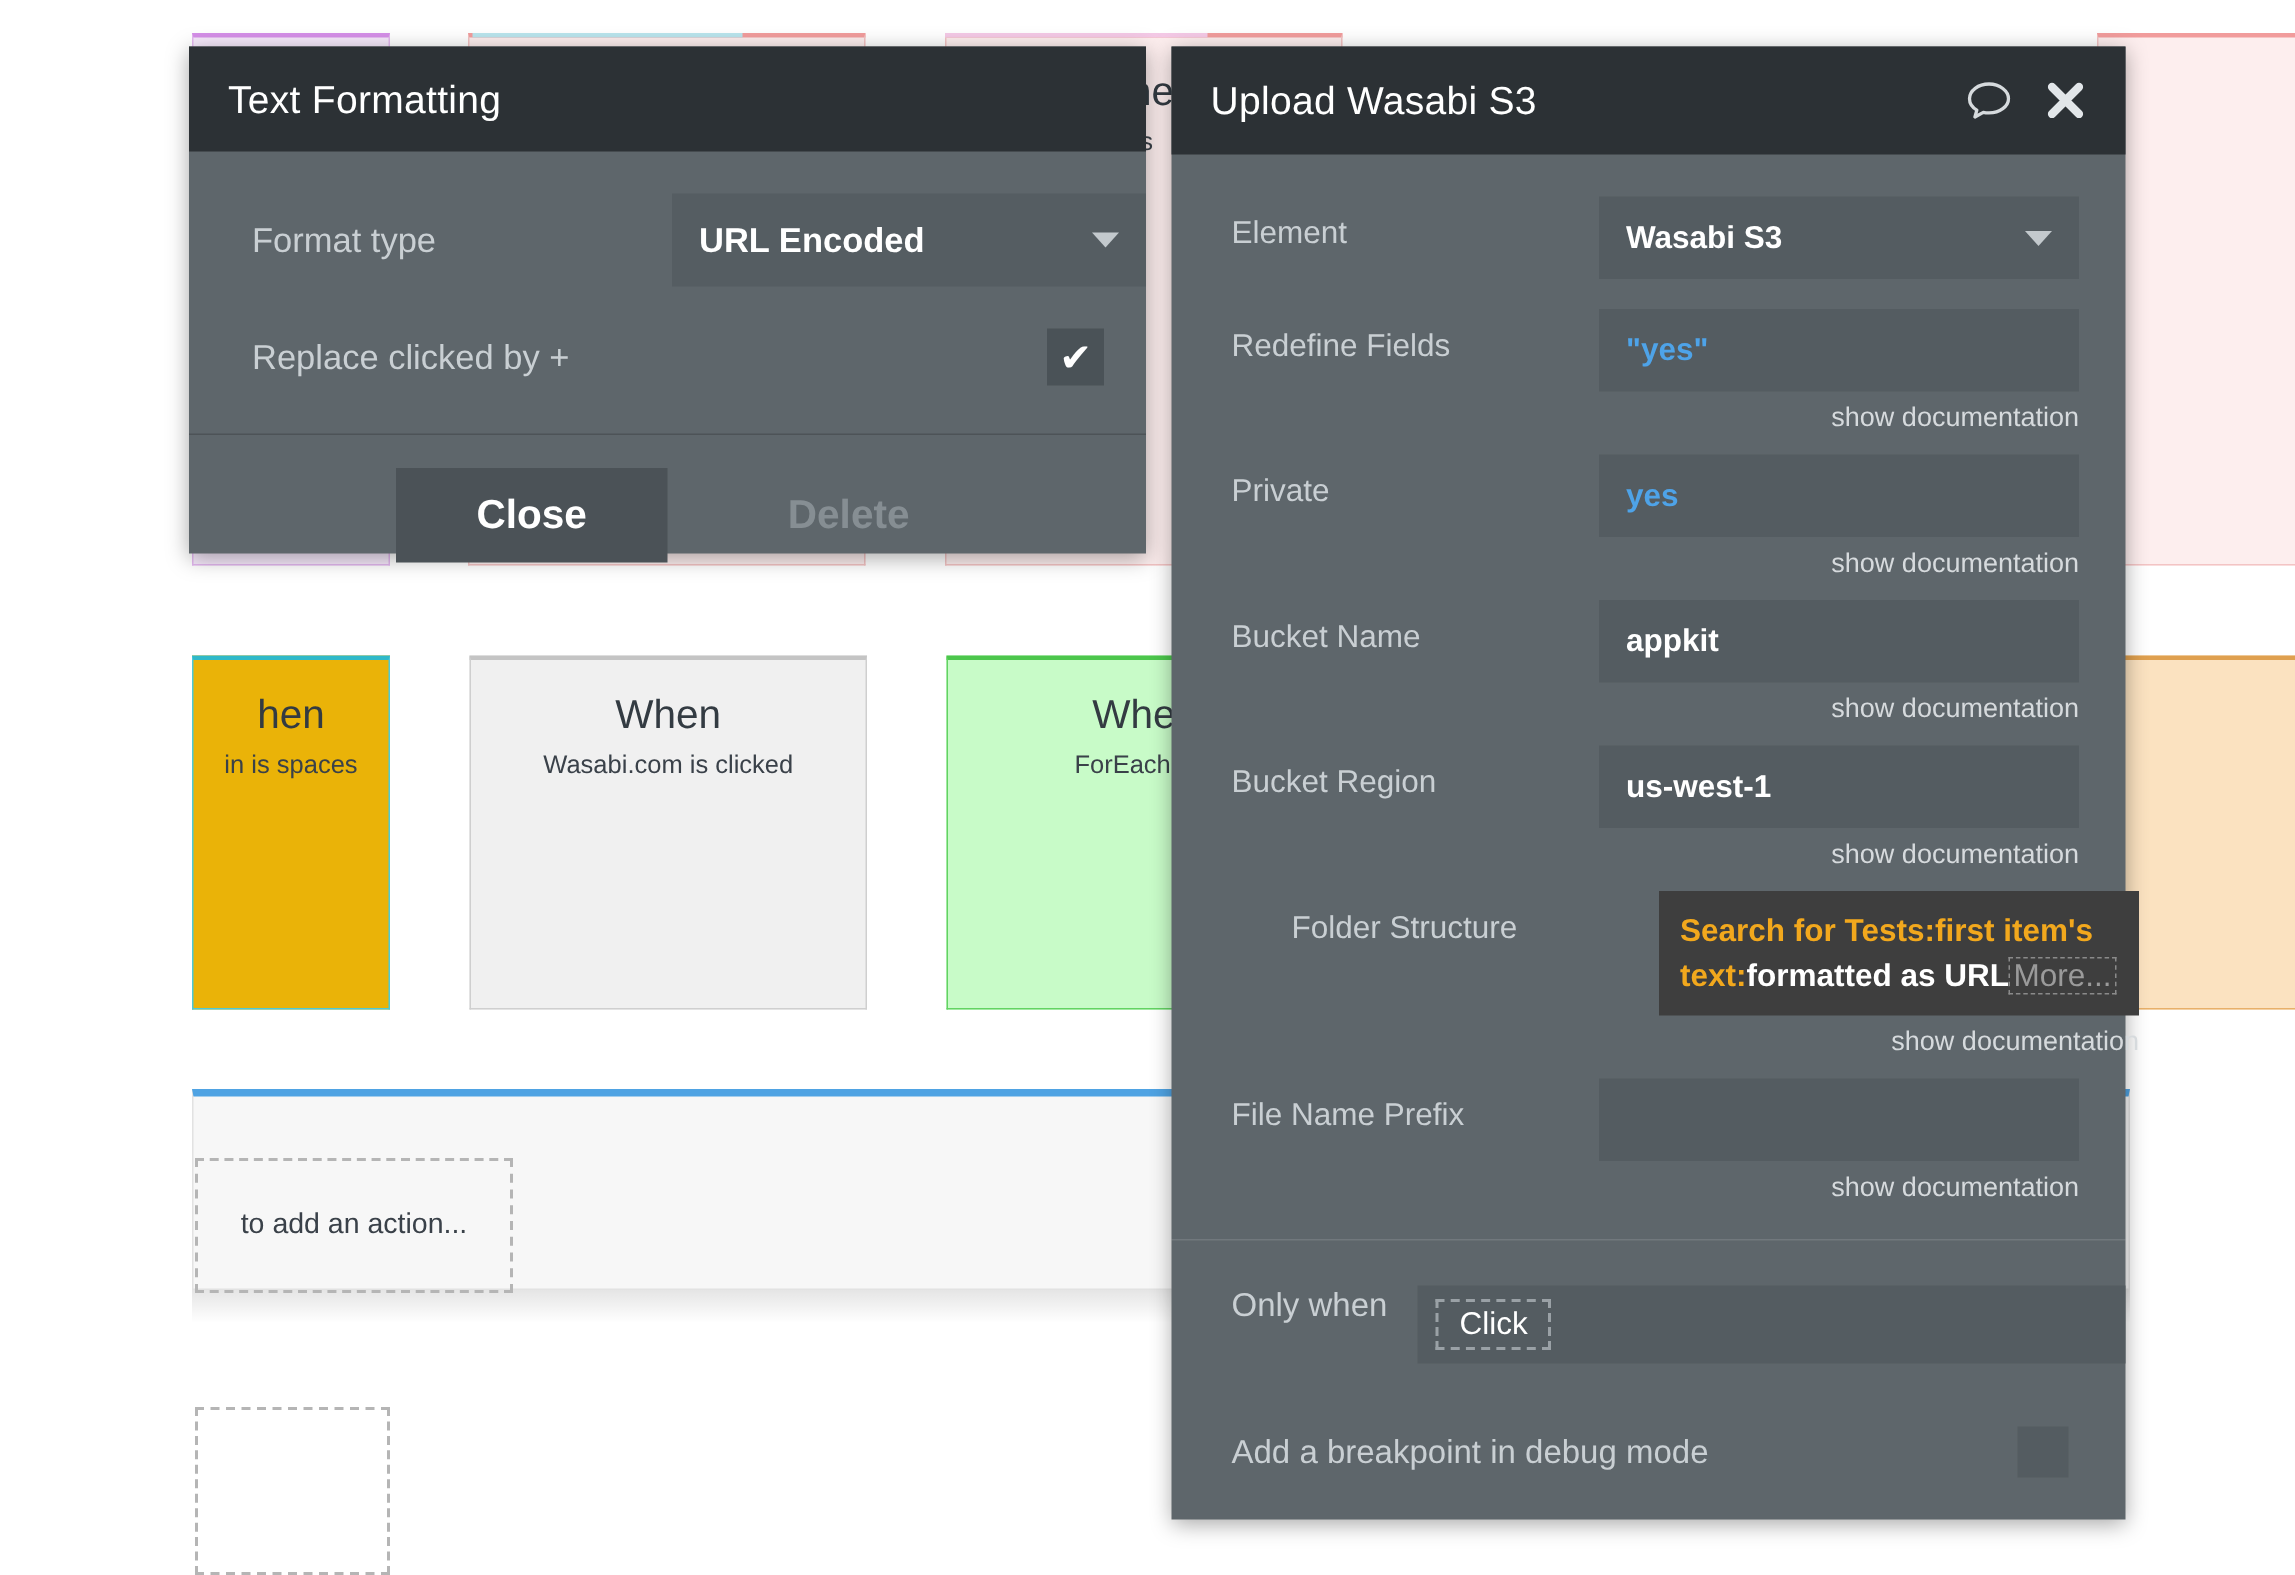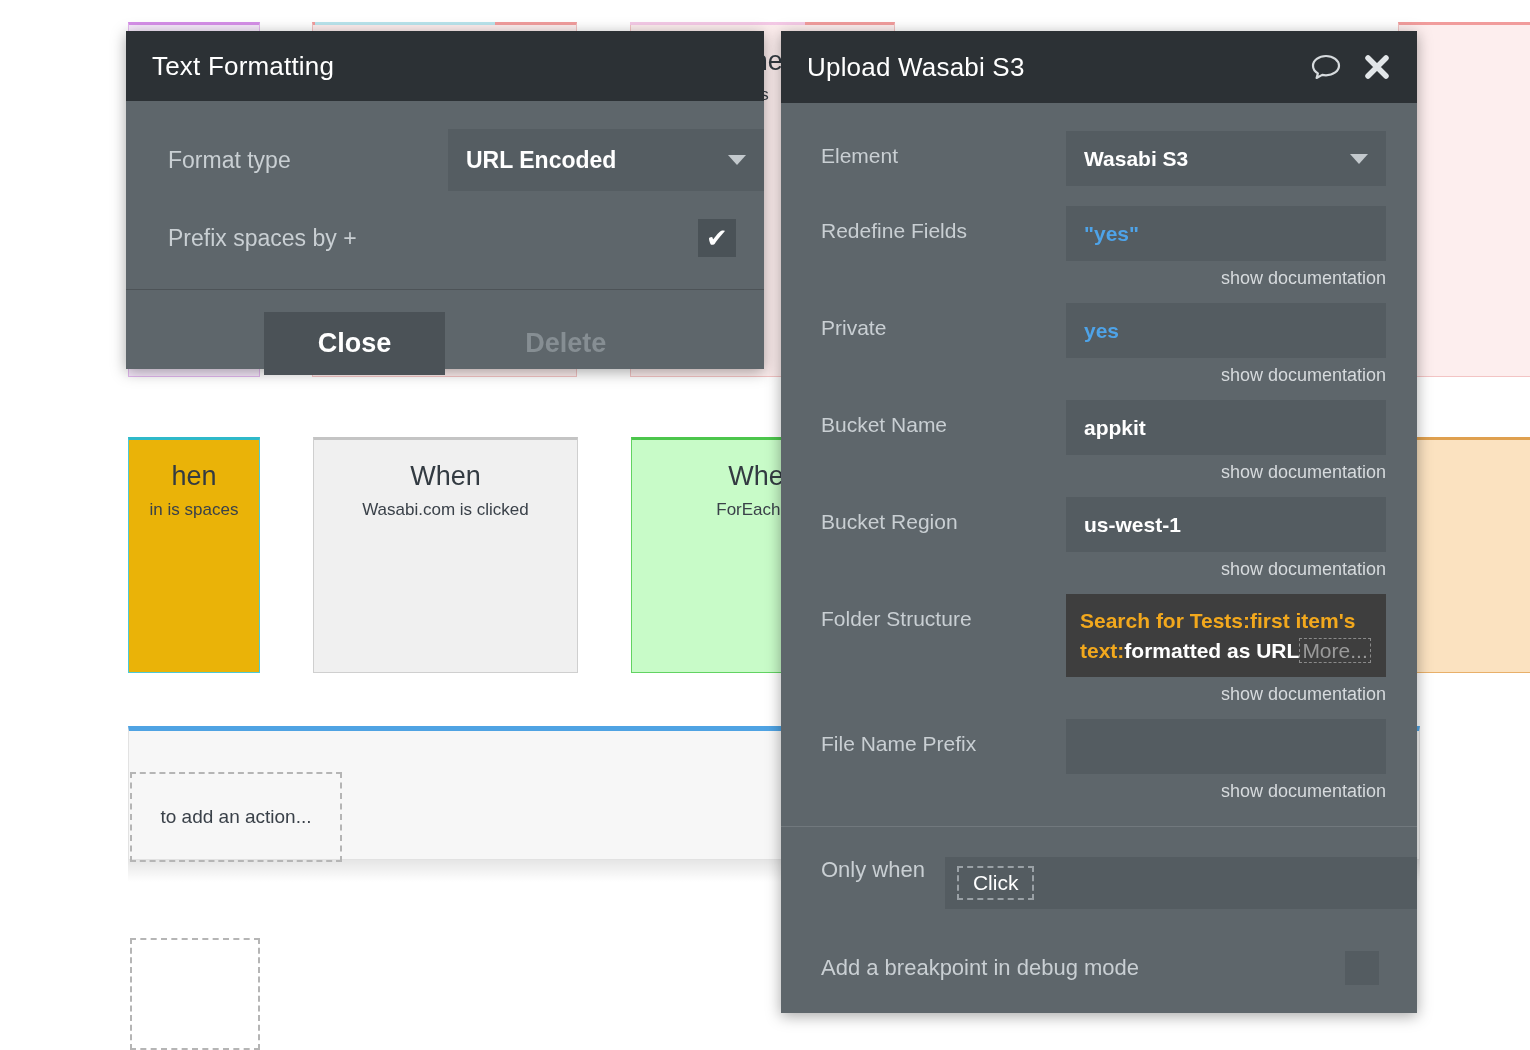--- a/index.html
+++ b/index.html
@@ -345,21 +345,21 @@
     <div class="dlg-body tf-body">
       <div class="tf-row" style="padding-top:28px;">
         <div class="tf-label">Format type</div>
         <div class="tf-select">
           <span>URL Encoded</span>
           <span class="caret" style="width:0;height:0;border-left:9px solid transparent;border-right:9px solid transparent;border-top:10px solid #c3c9cd;"></span>
         </div>
       </div>
 
       <div class="tf-row" style="padding-top:28px;">
-        <div class="tf-label" style="flex:0 0 530px;">Prefix spaces by +</div>
+        <div class="tf-label" style="flex:0 0 530px;">Replace clicked by +</div>
         <div class="tf-check">
           <span>✔</span>
         </div>
       </div>
 
       <div class="tf-divider" style="margin-top:32px;"></div>
 
       <div class="tf-footer">
         <div class="btn-close">Close</div>
         <div class="btn-delete">Delete</div>
@@ -430,21 +430,21 @@
       <div class="frow" style="padding-top:14px;">
         <div class="flabel">Bucket Region</div>
         <div class="fctrl">
           <div class="field">
             <span>us-west-1</span>
           </div>
           <div class="showdoc">show documentation</div>
         </div>
       </div>
 
-      <div class="frow" style="padding-top:14px;">
+      <div class="frow" style="padding-top:14px;margin-left:40px;">
         <div class="flabel">Folder Structure</div>
         <div class="fctrl">
           <div class="ta-dynamic">
             <span class="orange">Search for Tests:first item's text:</span><span>formatted as URL</span><span class="more">More...</span>
           </div>
           <div class="showdoc">show documentation</div>
         </div>
       </div>
 
       <div class="frow" style="padding-top:14px;">

